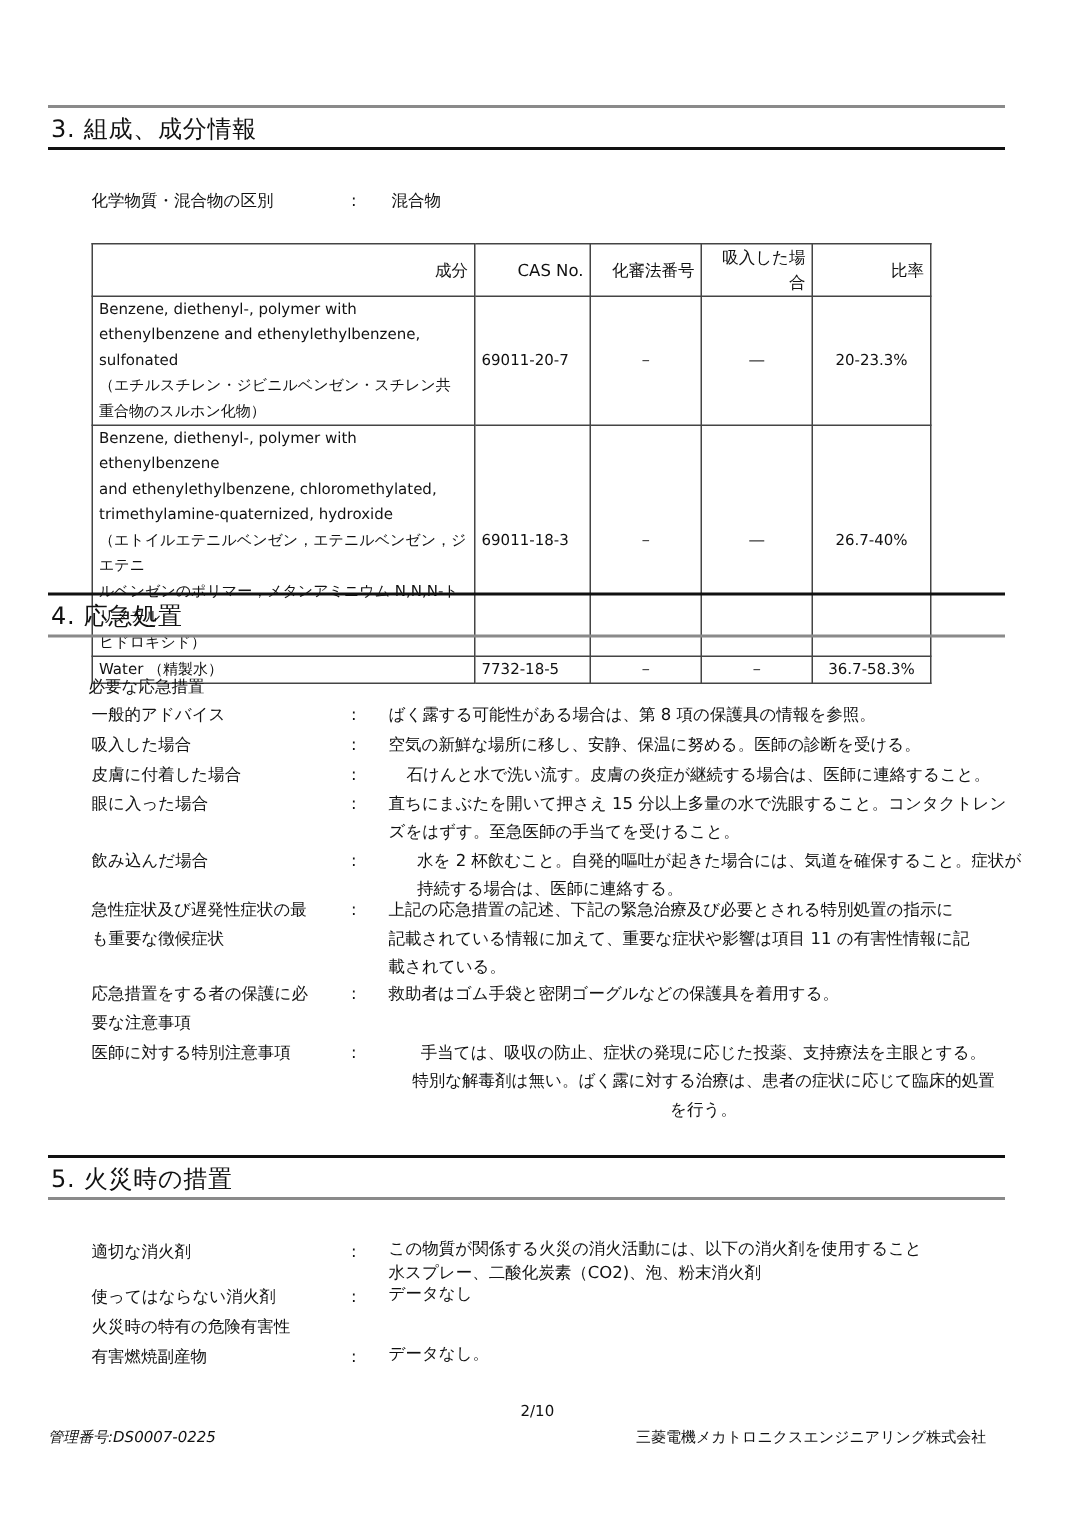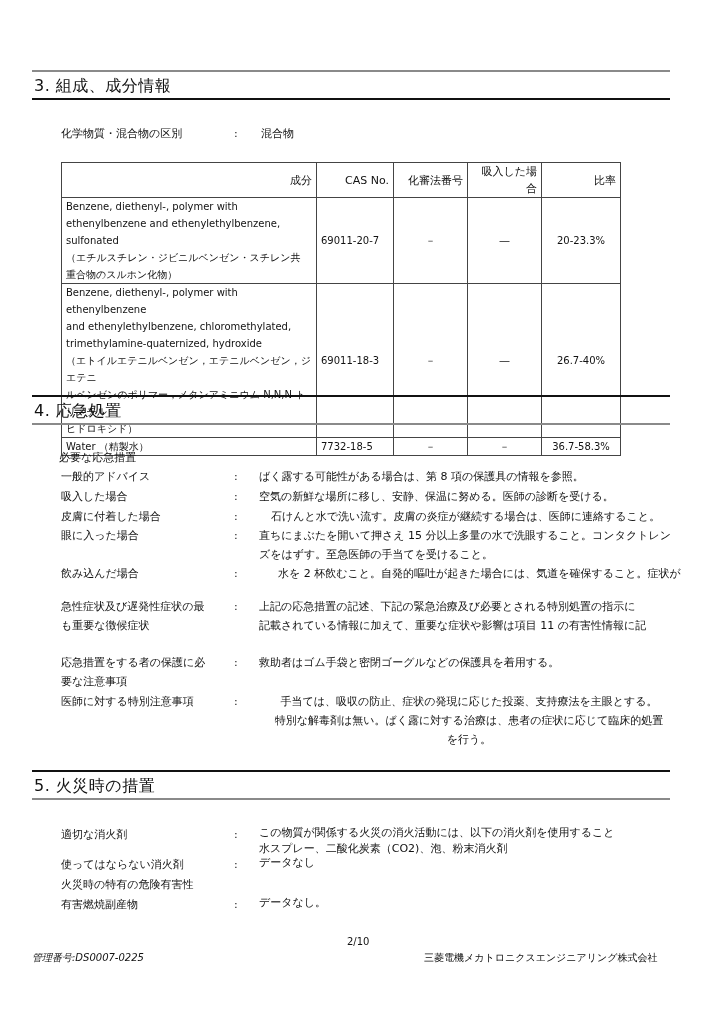--- a/index.html
+++ b/index.html
@@ -136,31 +136,33 @@
         <div>ズをはずす。至急医師の手当てを受けること。</div>
       </span>
     </div>
     <div class="kv" style="left: 61px; top: 564px; width: 620px;">
       <span class="label">
         <div>飲み込んだ場合</div>
       </span>
       <span class="colon">:</span>
       <span class="value" style="left: 198px; margin-left: 19px;">
         <div>水を 2 杯飲むこと。自発的嘔吐が起きた場合には、気道を確保すること。症状が</div>
+        <div>持続する場合は、医師に連絡する。</div>
       </span>
     </div>
     <div class="kv" style="left: 61px; top: 597px; width: 620px;">
       <span class="label">
         <div>急性症状及び遅発性症状の最</div>
         <div>も重要な徴候症状</div>
       </span>
       <span class="colon">:</span>
       <span class="value" style="left: 198px;">
         <div>上記の応急措置の記述、下記の緊急治療及び必要とされる特別処置の指示に</div>
         <div>記載されている情報に加えて、重要な症状や影響は項目 11 の有害性情報に記</div>
+        <div>載されている。</div>
       </span>
     </div>
     <div class="kv" style="left: 61px; top: 653px; width: 620px;">
       <span class="label">
         <div>応急措置をする者の保護に必</div>
         <div>要な注意事項</div>
       </span>
       <span class="colon">:</span>
       <span class="value" style="left: 198px;">
         <div>救助者はゴム手袋と密閉ゴーグルなどの保護具を着用する。</div>

